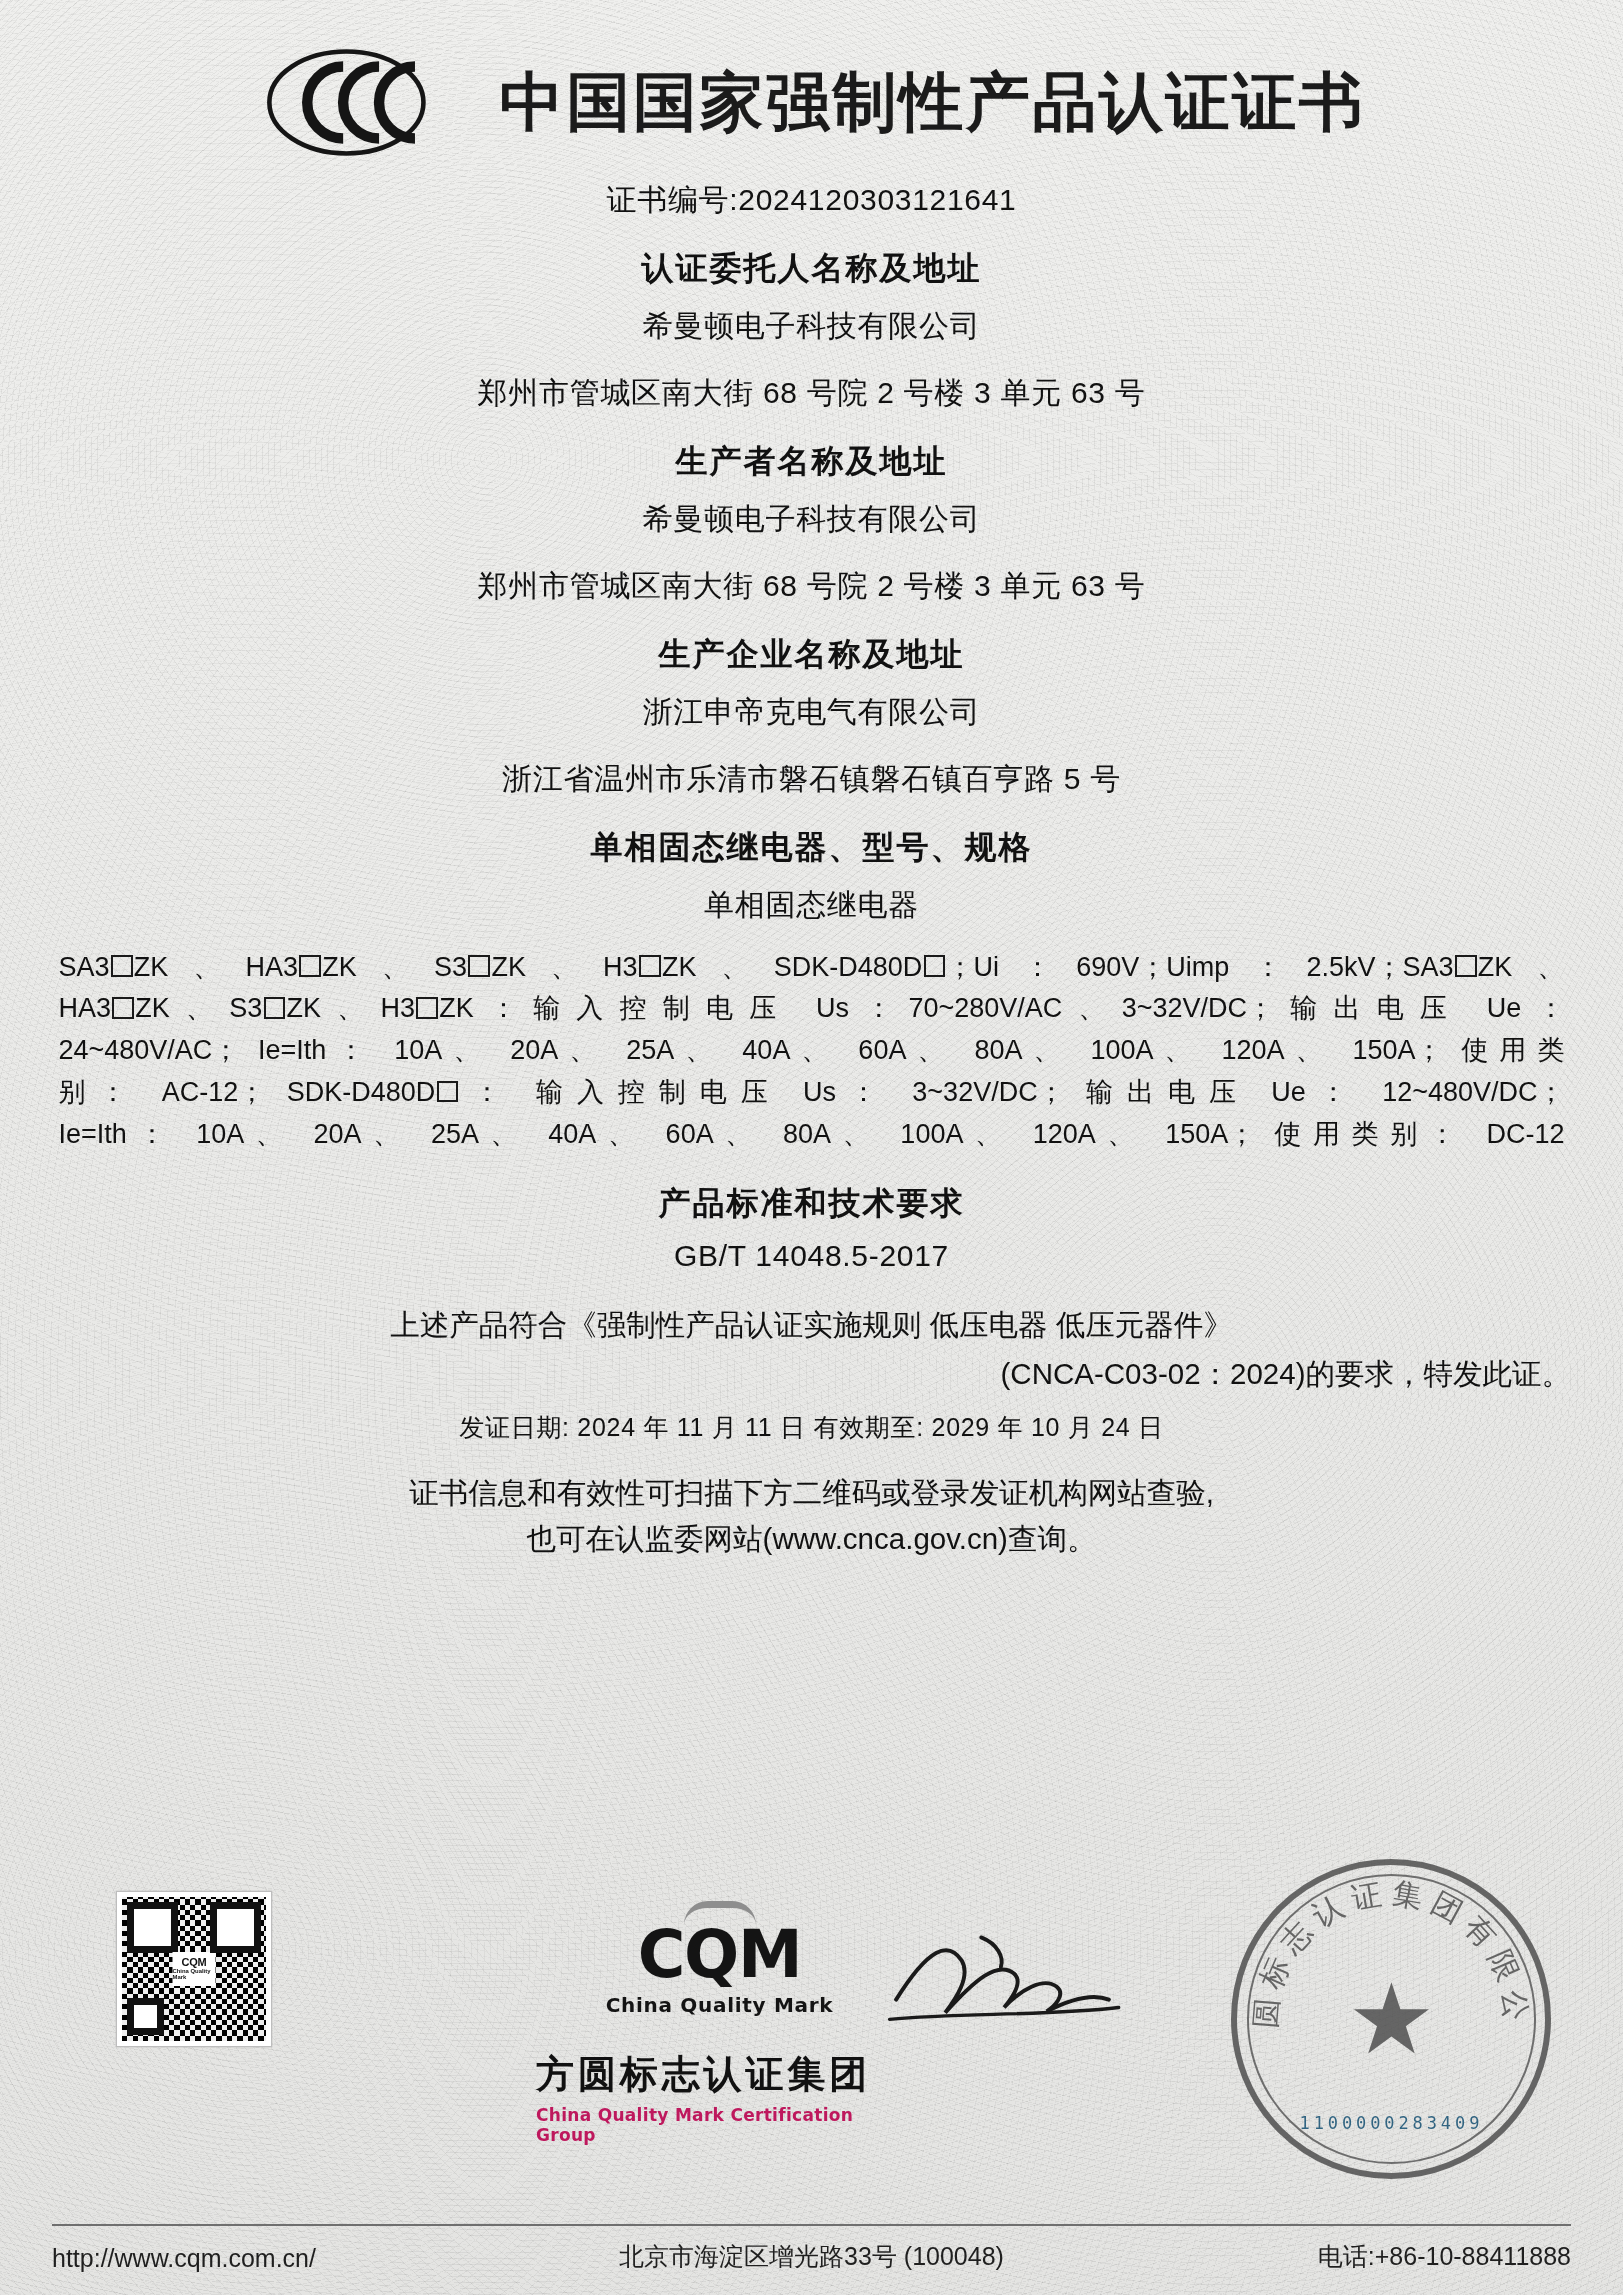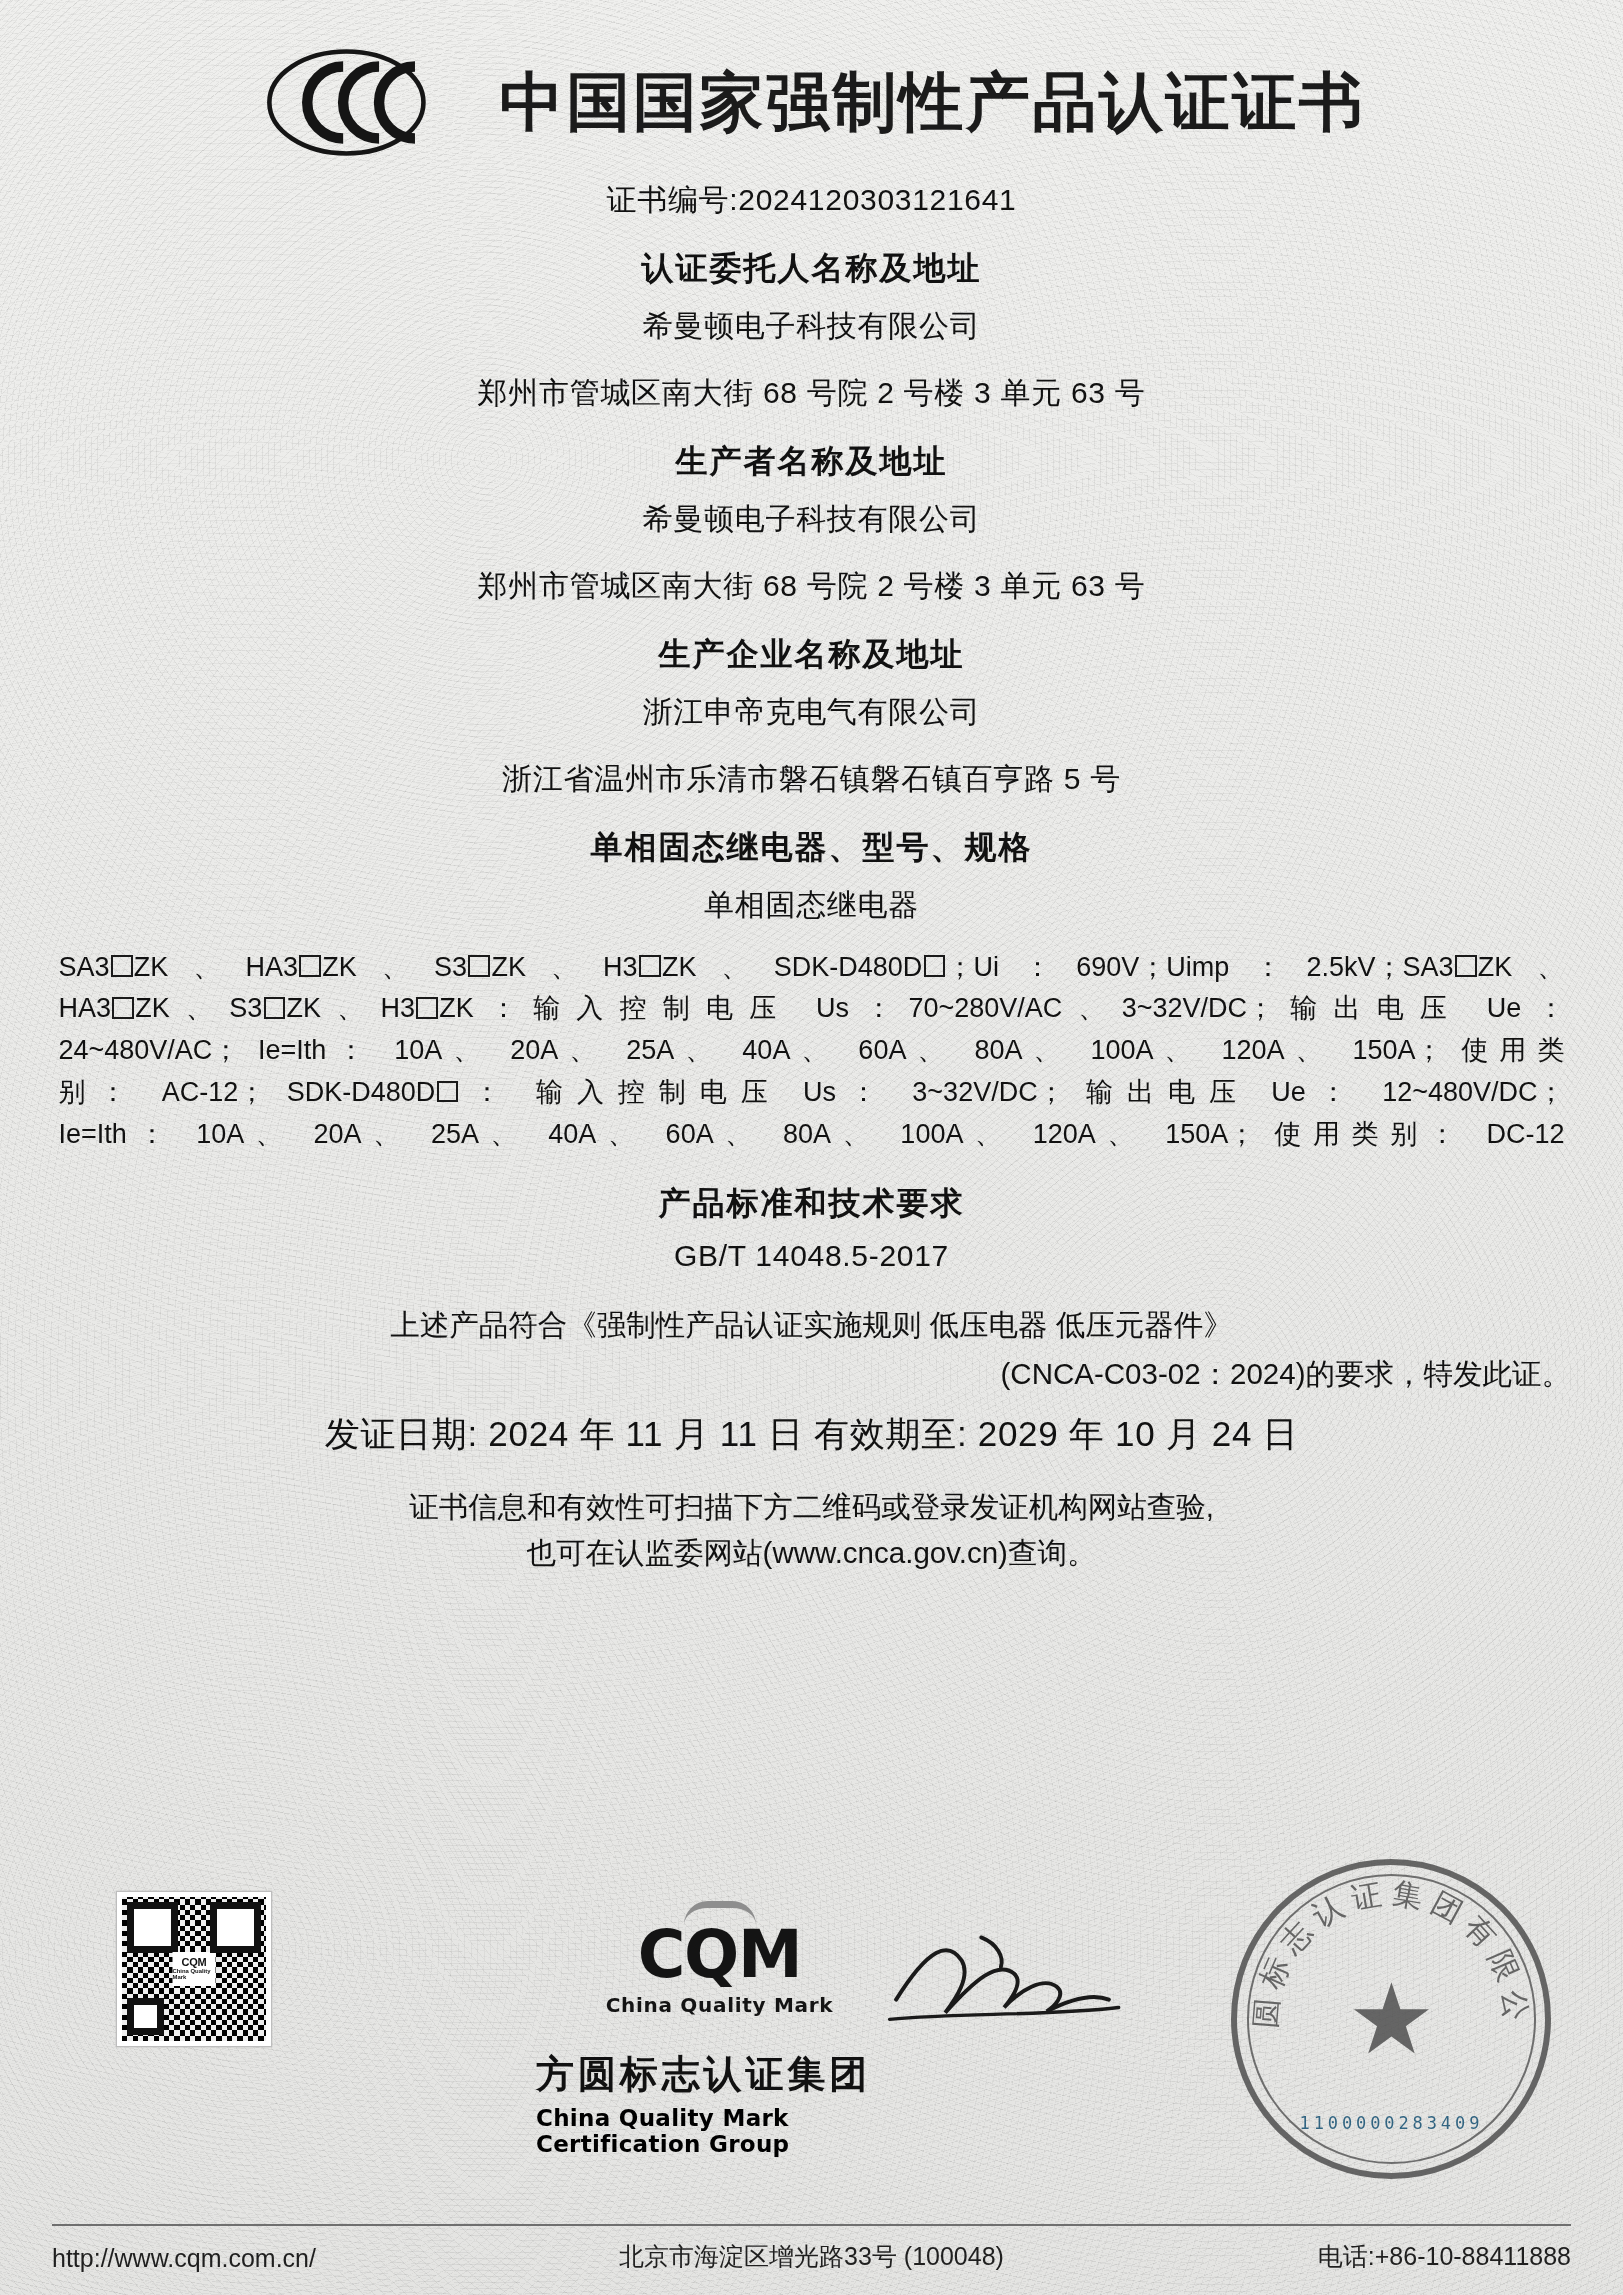--- a/index.html
+++ b/index.html
@@ -122,21 +122,21 @@
   .statement {
     margin-top: 30px;
     text-align: center;
     font-size: 29.5px;
     line-height: 1.5;
   }
   .statement .l2 { margin-top: 5.2px; text-align: right; }
   .dates {
     margin-top: 14.4px;
     text-align: center;
-    font-size: 35px;
+    font-size: 25px;
     letter-spacing: 0.7px;
   }
   .verify {
     margin-top: 26px;
     text-align: center;
     font-size: 29.5px;
     line-height: 1.55;
   }
 
   
@@ -230,23 +230,23 @@
     top: 164px;
     width: 380px;
     text-align: left;
   }
   .cqm-cn .cn-big {
     font-size: 38px;
     font-weight: 700;
     letter-spacing: 3.9px;
   }
   .cqm-cn .cn-small {
-    font-size: 23px;
-    font-weight: 700;
-    color: #000000;
+    font-size: 17px;
+    font-weight: 700;
+    color: #be185d;
     letter-spacing: 0.3px;
     margin-top: 5.2px;
     font-family: "DejaVu Sans", sans-serif;
   }
 
   .signature {
     position: absolute;
     left: 831px;
     top: 36px;
     width: 275px;

